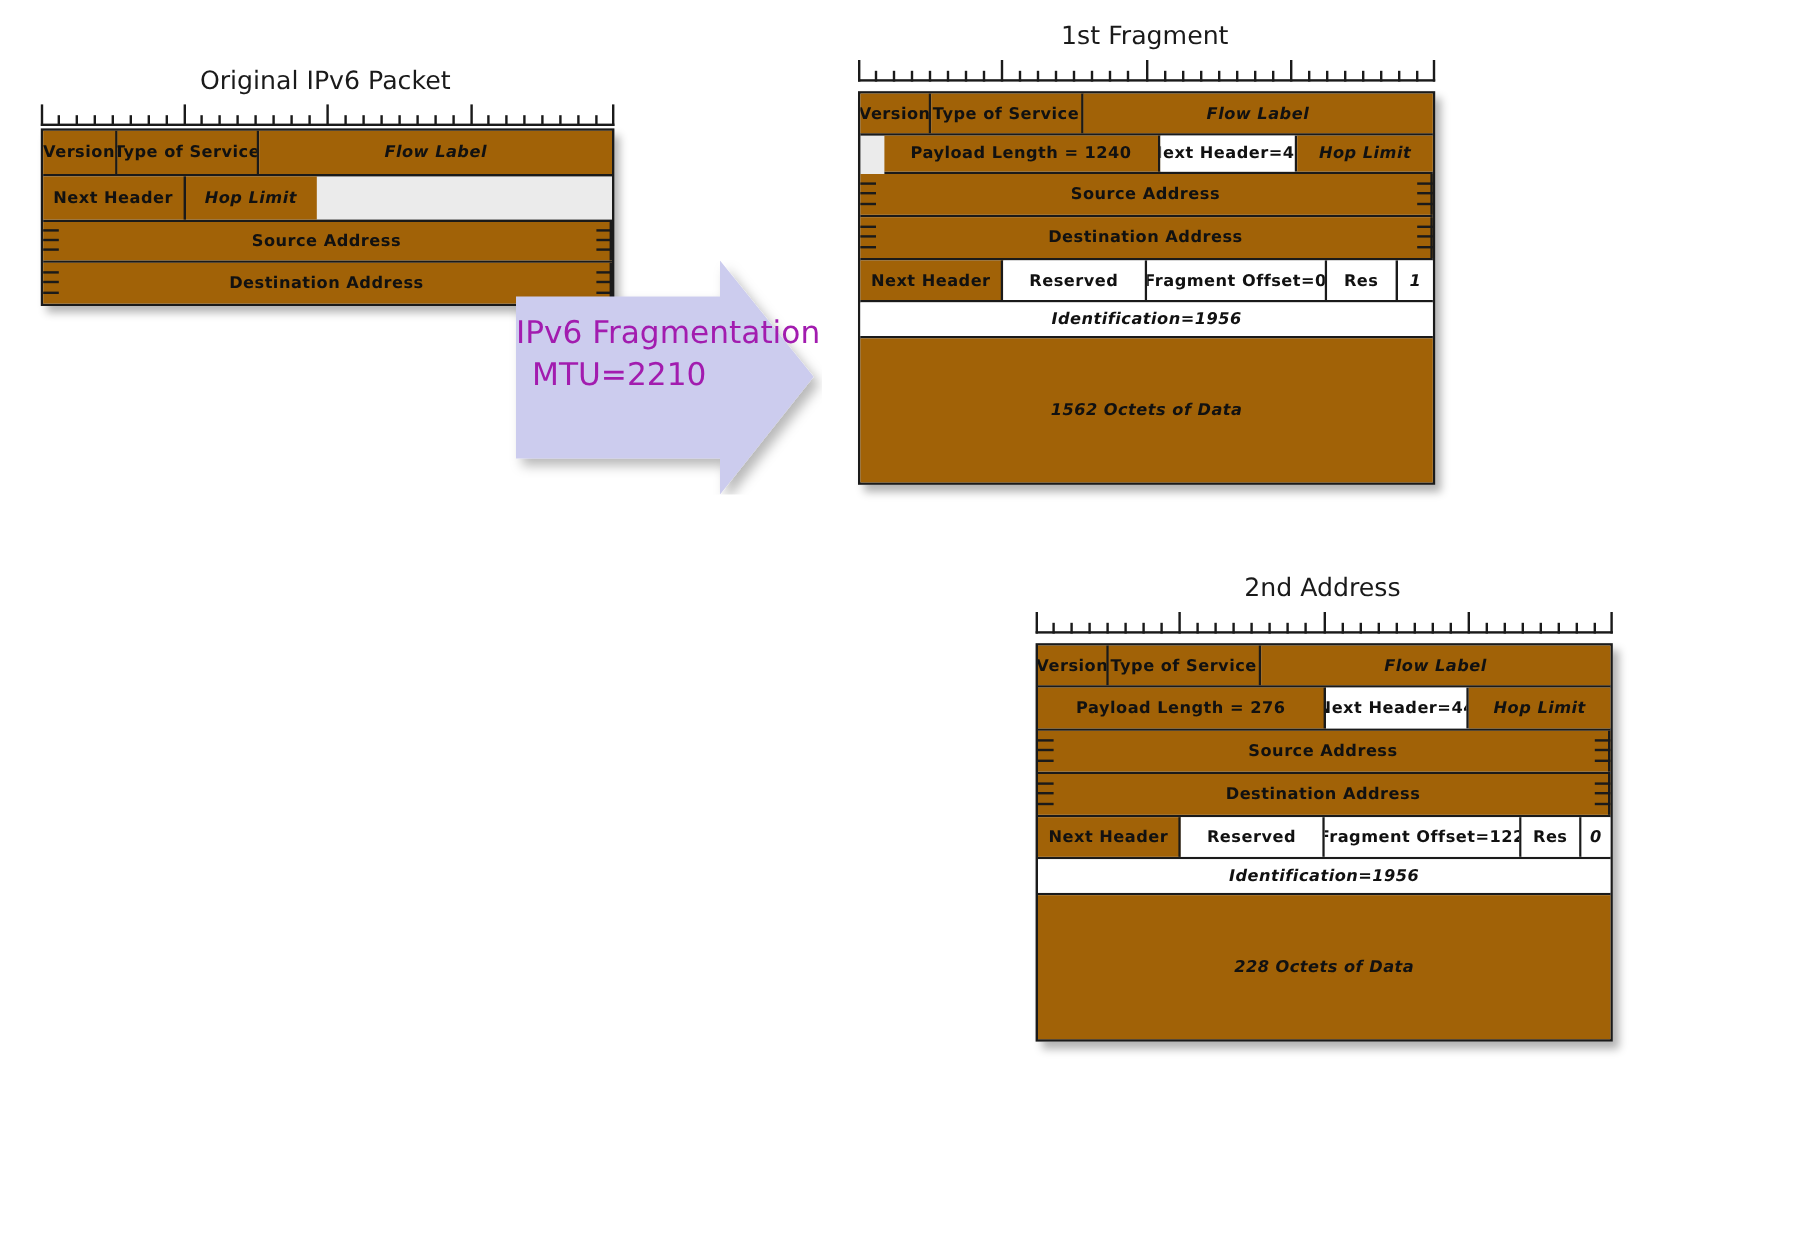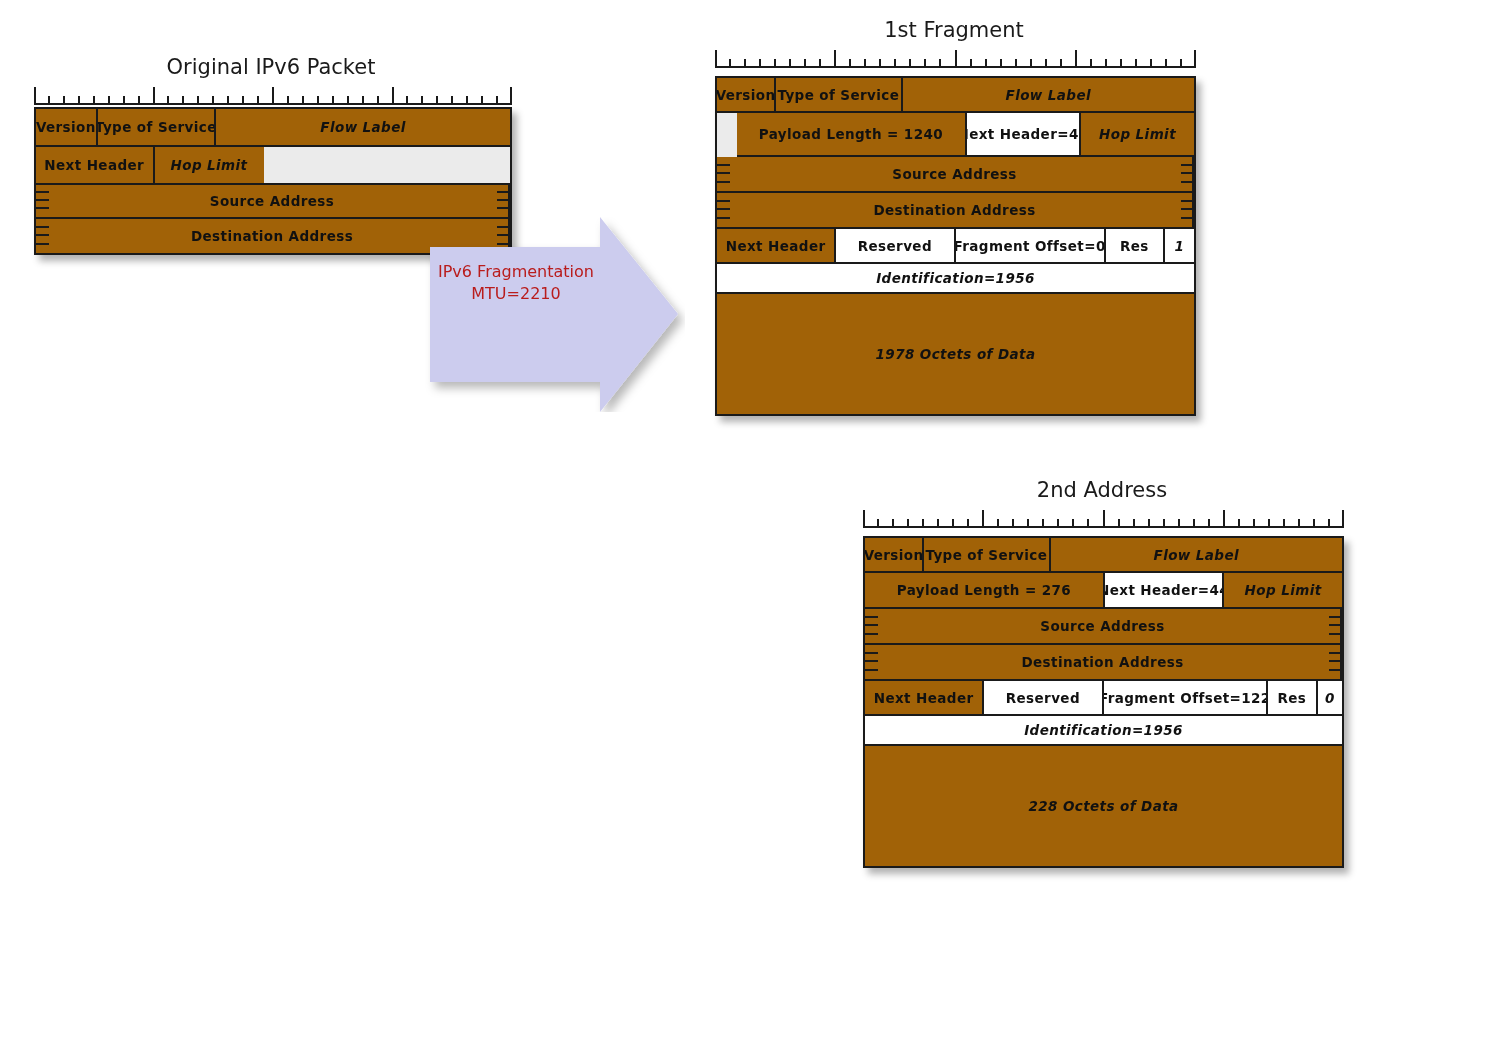--- a/index.html
+++ b/index.html
@@ -74,22 +74,22 @@
   .contmark i:nth-child(2){top:45%;}
   .contmark i:nth-child(3){top:70%;}
 
   
   .arrow-wrap{position:absolute;}
   .arrow-shape{
     position:absolute;left:0;top:0;width:100%;height:100%;
   }
   .arrow-label{
     position:absolute;
-    font-size:16px;
-    color:#b91c1c;
+    font-size:26px;
+    color:#a21caf;
     text-align:center;
     line-height:1.35;
     font-family:"DejaVu Sans", sans-serif;
     white-space:nowrap;
   }
 </style>
 </head>
 <body>
 
 <div class="stage">
@@ -223,21 +223,21 @@
         <div class="tick minor" style="left: calc(93.75% - 1px);"></div>
         <div class="tick minor" style="left: calc(96.875% - 1px);"></div>
         <div class="tick major" style="left: calc(100% - 2px);"></div>
       </div>
     <div class="ptable" id="table-1" style="left:3px;top:58px;width:481px;">
         <div class="prow" style="height: 35px;">
           <div class="pcell gray" style="width: 12.4%;">Version</div>
           <div class="pcell gray" style="width: 26.5%;">Type of Service</div>
           <div class="pcell gray" style="width: 61.1%;">Flow Label</div>
         </div>
-        <div class="prow" style="height: 44px; margin-left: 20px;">
+        <div class="prow" style="height: 32px; margin-left: 20px;">
           <div class="pcell gray" style="width: 50.3%;">Payload Length = 1240</div>
           <div class="pcell white" style="width: 25%;">Next Header=44</div>
           <div class="pcell gray" style="width: 24.7%;">Hop Limit</div>
         </div>
         <div class="prow" style="height: 36px;">
           <div class="pcell gray" style="width: 100%;">Source Address</div>
           <div class="contmark left">
             <i></i>
             <i></i>
             <i></i>
@@ -265,21 +265,21 @@
           <div class="pcell gray" style="width: 25%;">Next Header</div>
           <div class="pcell white" style="width: 25%;">Reserved</div>
           <div class="pcell white" style="width: 31.5%;">Fragment Offset=0</div>
           <div class="pcell white" style="width: 12.4%;">Res</div>
           <div class="pcell white" style="width: 6.1%;">1</div>
         </div>
         <div class="prow" style="height: 30px;">
           <div class="pcell white" style="width: 100%;">Identification=1956</div>
         </div>
         <div class="prow" style="height: 120px;">
-          <div class="pcell gray" style="width: 100%;">1978 Octets of Data</div>
+          <div class="pcell gray" style="width: 100%;">1562 Octets of Data</div>
         </div>
       </div>
   </div>
 
   <div class="packet" style="left:860px;top:478px;width:484px;">
     <div class="packet-title" style="top:0;">2nd Address</div>
     <div class="ruler" id="ruler-2" style="left:3px;width:481px;top:32px;">
         <div class="tickline"></div>
         <div class="tick major" style="left: calc(0% + 0px);"></div>
         <div class="tick minor" style="left: calc(3.125% - 1px);"></div>

